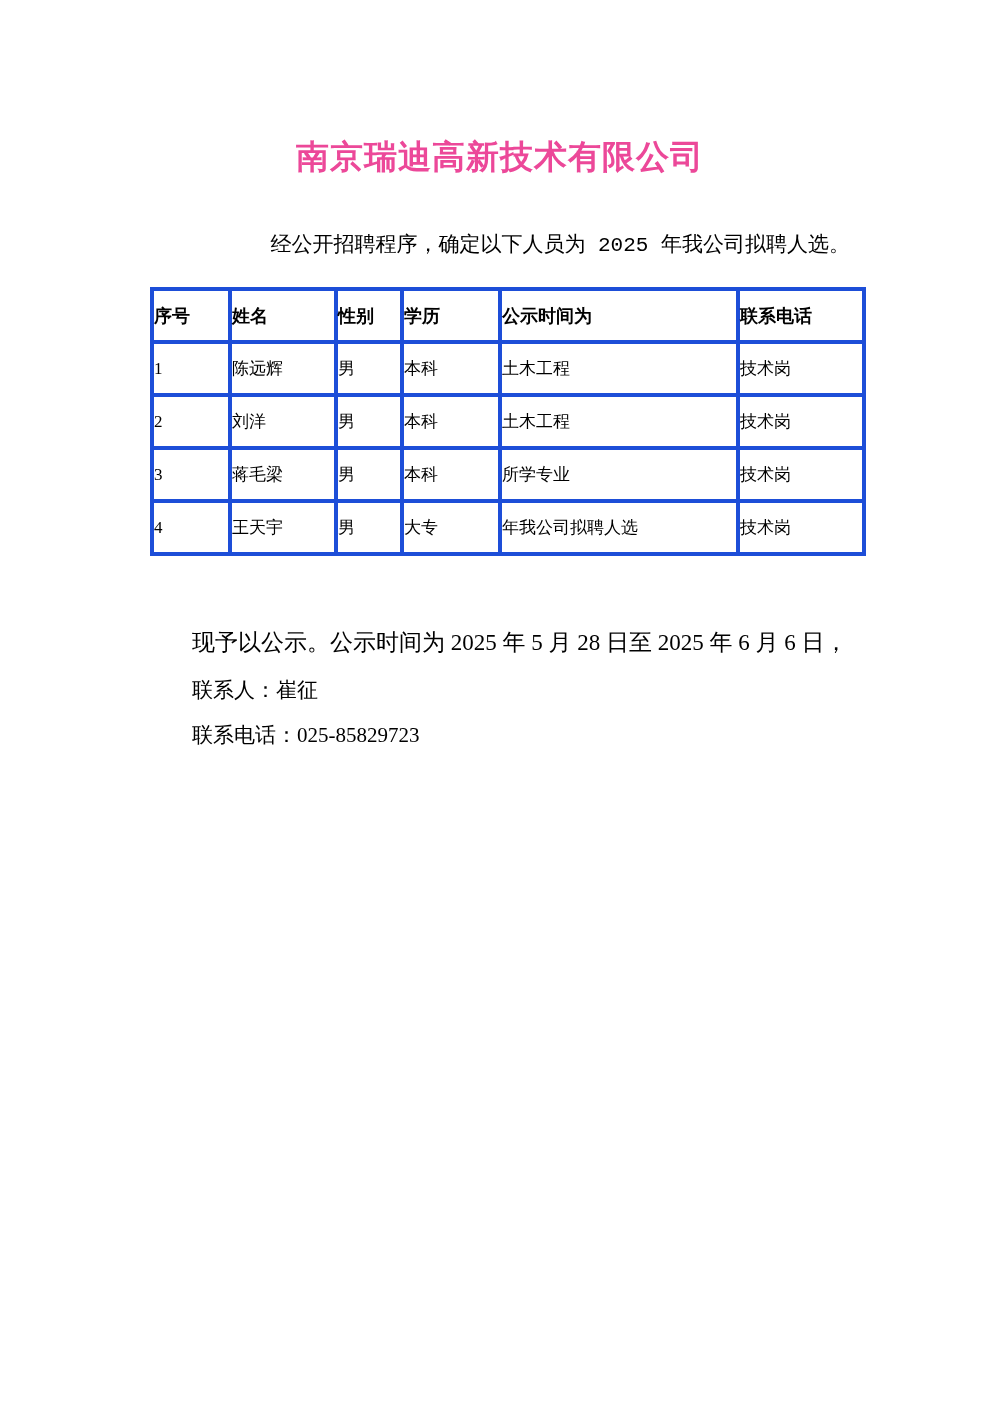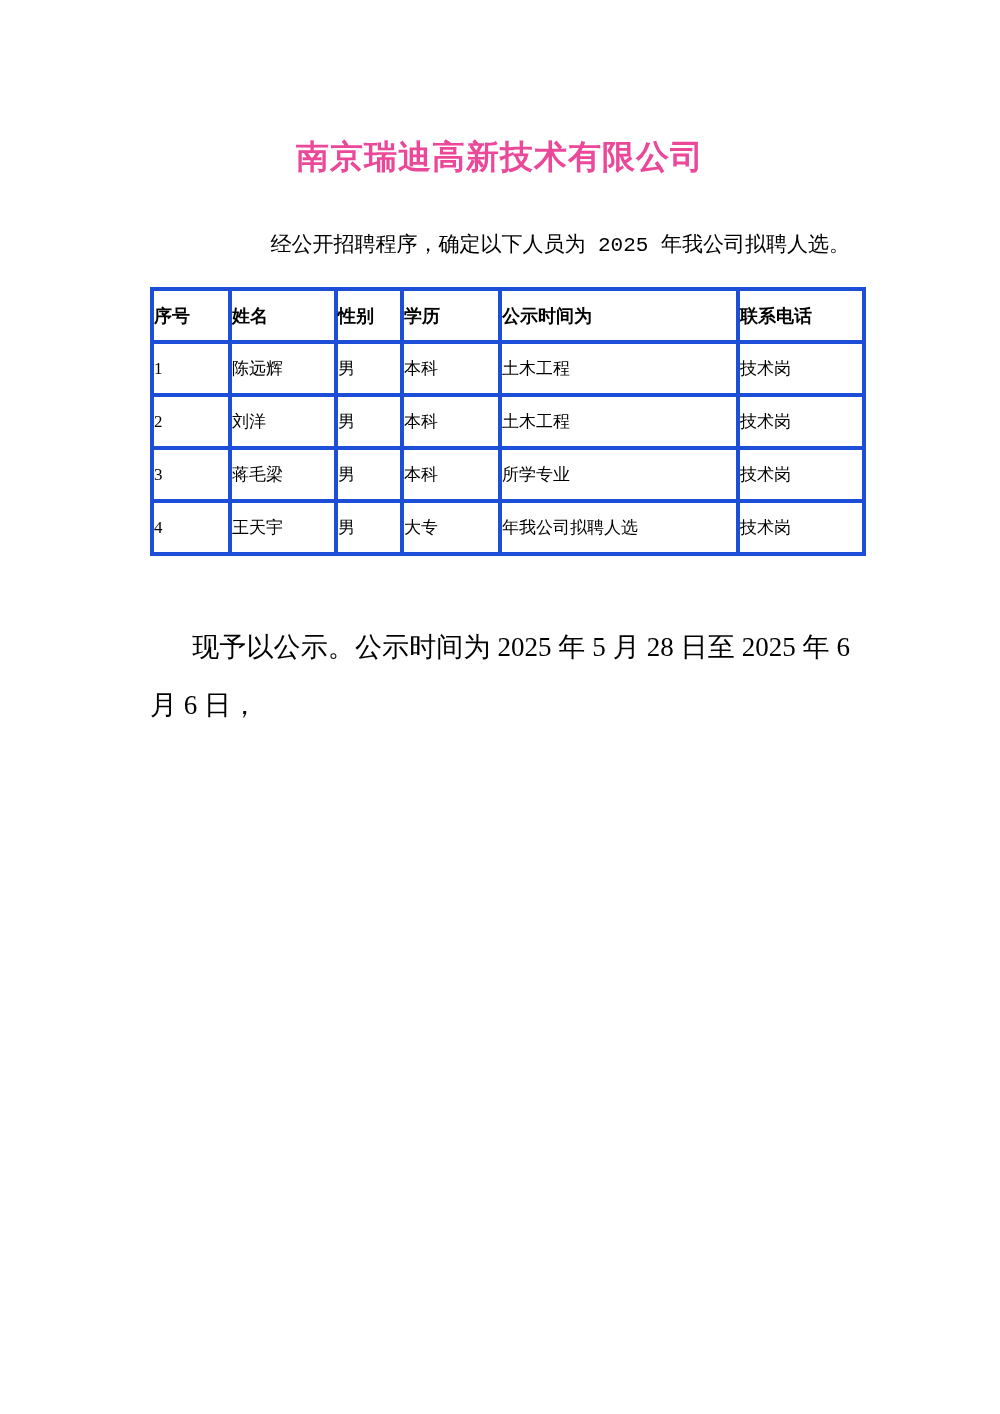--- a/index.html
+++ b/index.html
@@ -62,21 +62,21 @@
   }
   .col-0 { width: 78px; }
   .col-1 { width: 106px; }
   .col-2 { width: 66px; }
   .col-3 { width: 98px; }
   .col-4 { width: 238px; }
   .col-5 { width: 126px; }
 
   .para {
     padding: 0 150px 0 150px;
-    font-size: 27px;
+    font-size: 23px;
     line-height: 2.15;
     text-align: justify;
   }
   .para-first { margin-top: 62px; }
   .indent { display: inline-block; width: 42px; }
   .contact {
     padding: 0 150px 0 150px;
     font-size: 21px;
     line-height: 2.15;
   }
@@ -145,14 +145,22 @@
         <td>年我公司拟聘人选</td>
         <td>技术岗</td>
       </tr>
     </tbody>
   </table>
 
   <div class="para para-first">
     <span class="indent"></span><span>现予以公示。公示时间为 2025 年 5 月 28 日至 2025 年 6 月 6 日，</span>
   </div>
 
+  <div class="contact">
+    <div class="contact-row">
+      <span class="indent"></span><span>联系人：崔征</span>
+    </div>
+    <div class="contact-row">
+      <span class="indent"></span><span>联系电话：025-85829723</span>
+    </div>
+  </div>
 
 </div>
 
 </body></html>

